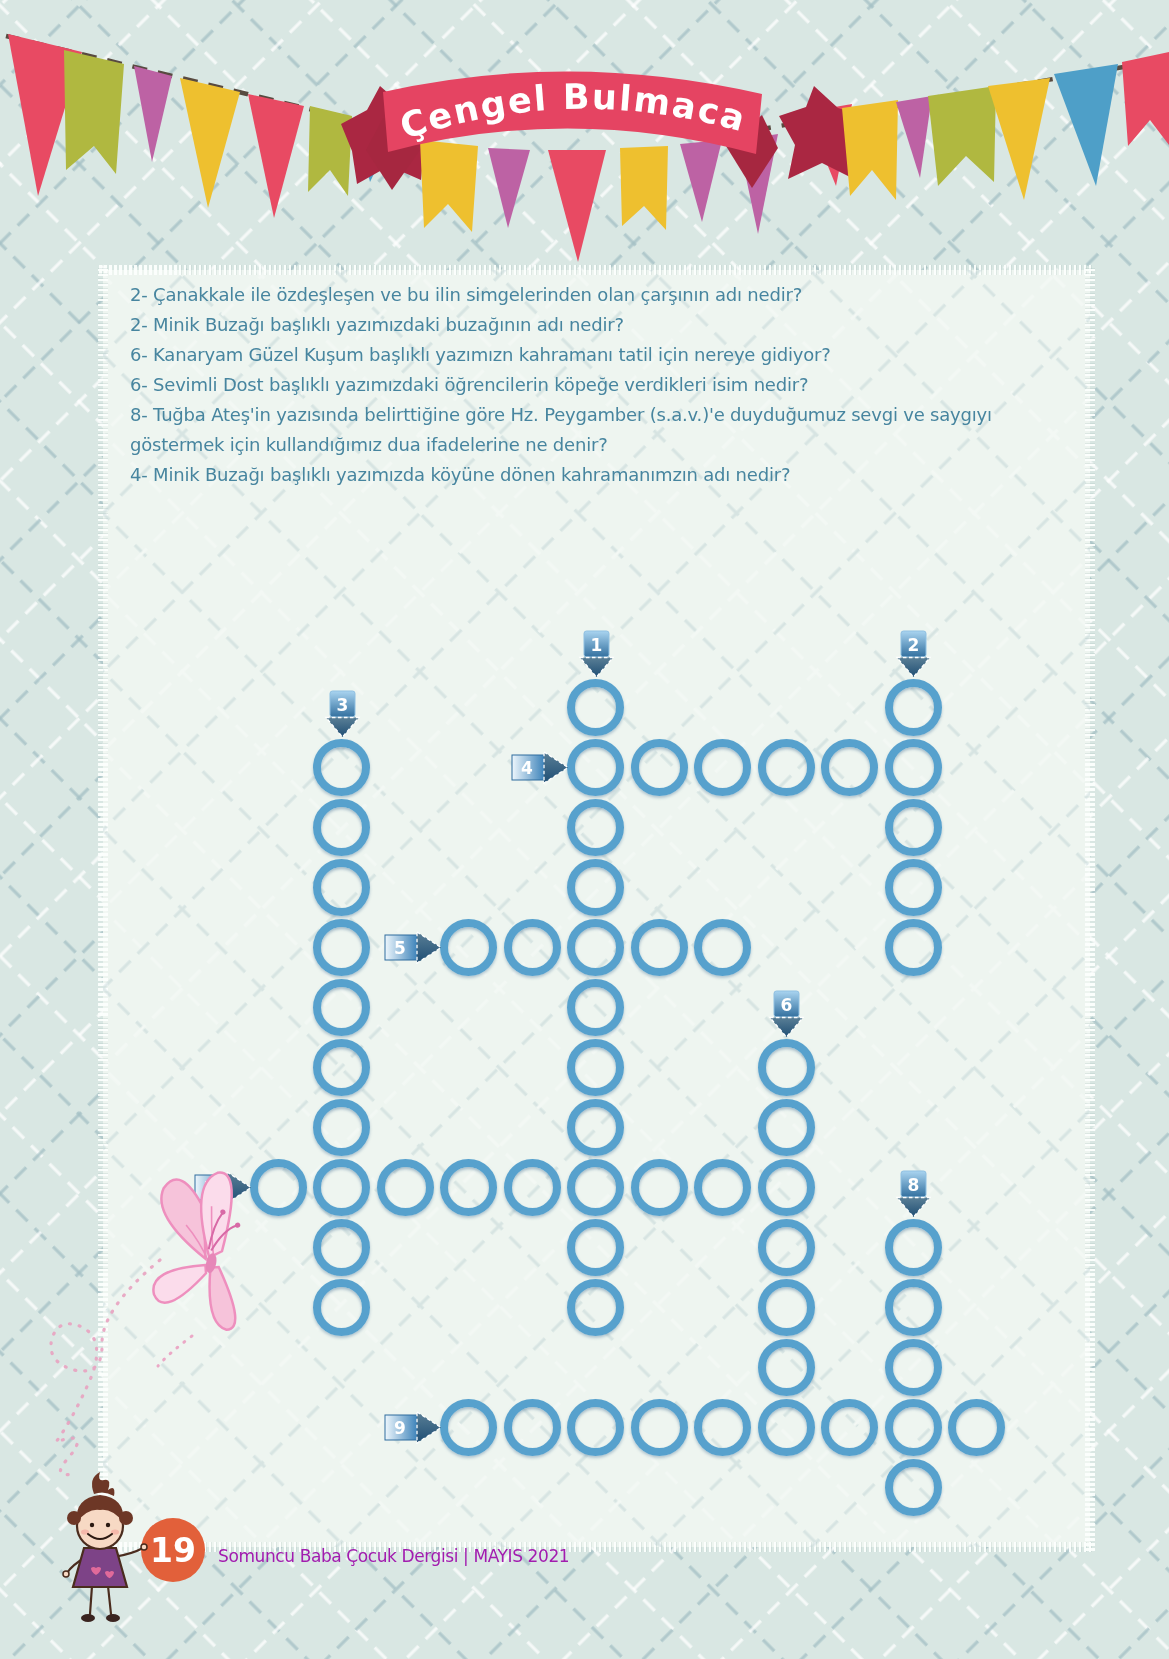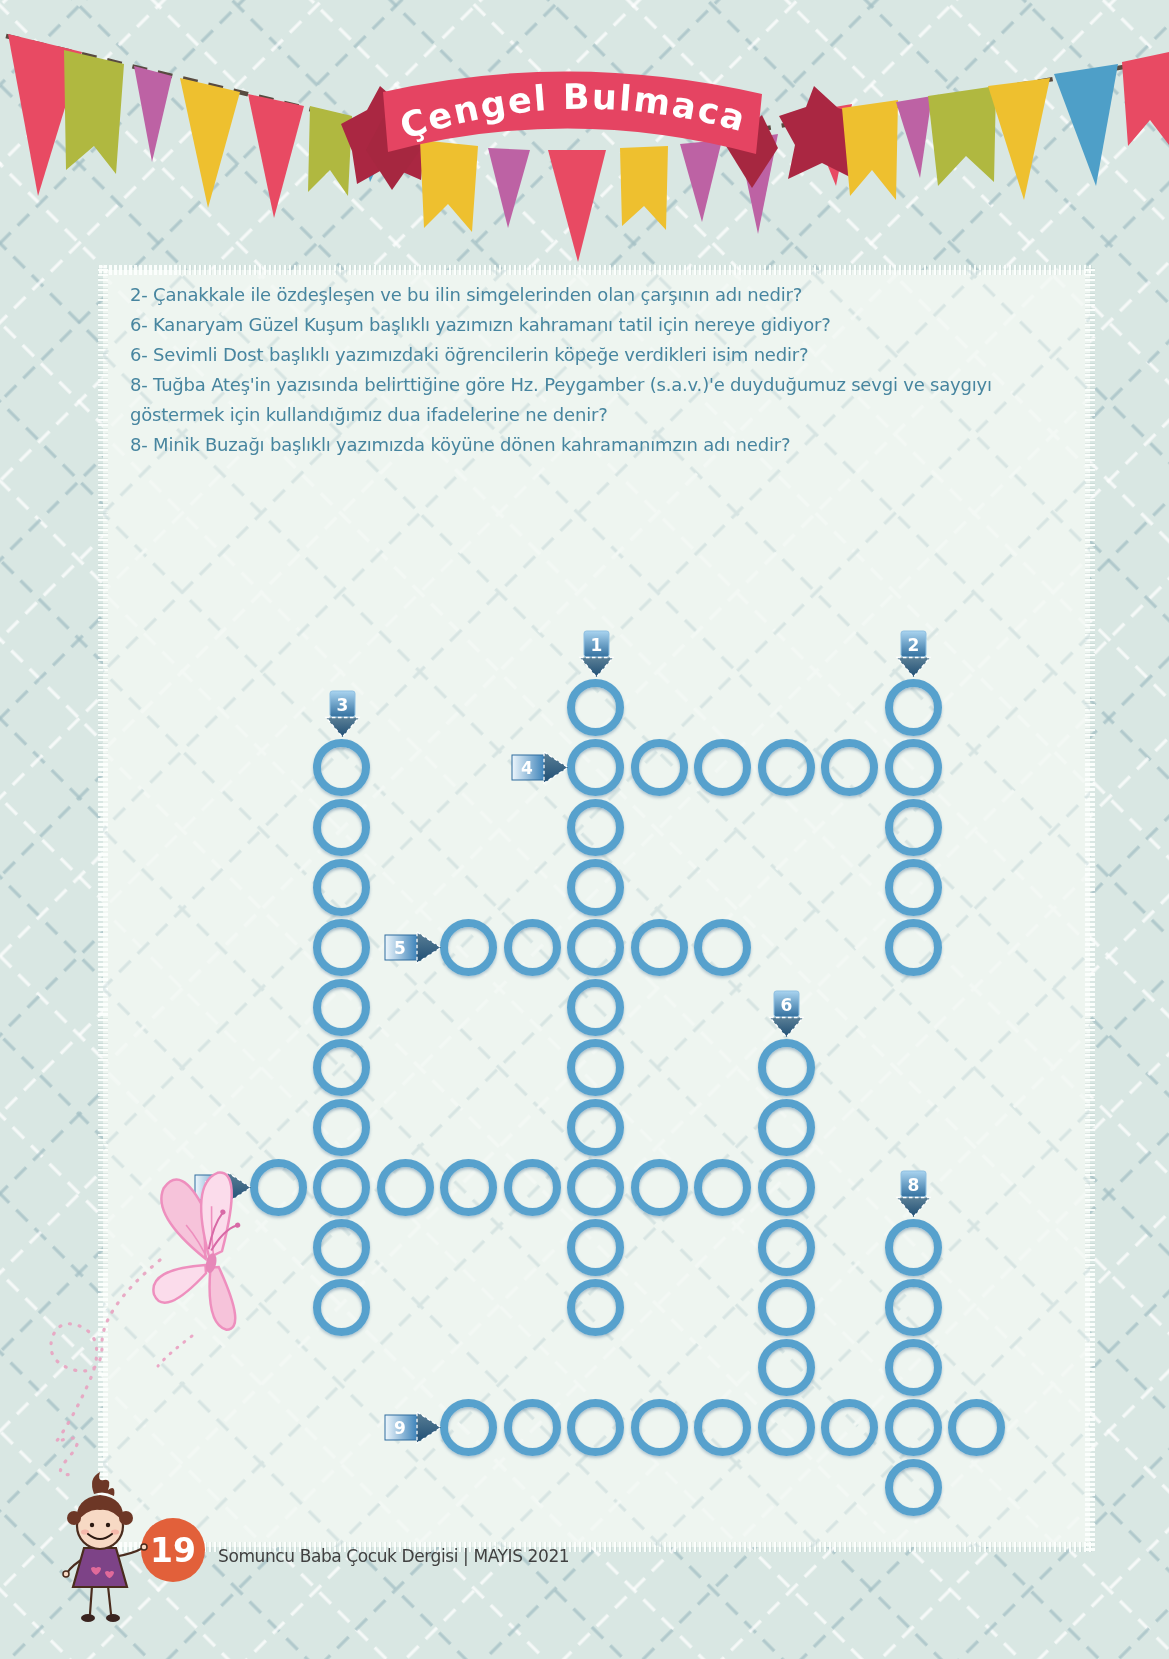--- a/index.html
+++ b/index.html
@@ -32,21 +32,21 @@
   .arrow{position:absolute;}
   .anum{font:bold 17px "DejaVu Sans",sans-serif;fill:#ffffff;}
 
   
   .ribbon-title{font:bold 35px "DejaVu Sans",sans-serif;fill:#ffffff;letter-spacing:2px;}
 
   
   .page-badge{position:absolute;left:141px;top:1518px;width:64px;height:64px;border-radius:50%;
         background:var(--footer-orange,#e2603a);color:#fff;display:flex;align-items:center;justify-content:center;
         font:bold 33px "DejaVu Sans",sans-serif;z-index:6;}
-  .credit{position:absolute;left:218px;top:1546px;color:#404040;
+  .credit{position:absolute;left:218px;top:1546px;color:#a21caf;
         font-size:17px;letter-spacing:-.4px;z-index:6;}
 </style>
 </head>
 <body>
 
 <div class="page">
 
   <svg class="abs" style="left:0;top:0;" width="1169" height="1659">
     <defs>
       <pattern id="diagA" width="26" height="112" patternUnits="userSpaceOnUse" patternTransform="rotate(45)">
@@ -82,24 +82,25 @@
     <svg width="987" height="1277" style="position:absolute;left:0;top:0;">
       <g opacity=".30">
         <rect width="987" height="1277" fill="url(#diagA)"></rect>
         <rect width="987" height="1277" fill="url(#diagB)"></rect>
       </g>
     </svg>
   </div>
 
   <div class="questions">
       <div class="question">2- Çanakkale ile özdeşleşen ve bu ilin simgelerinden olan çarşının adı nedir?</div>
+      <div class="question">2- Minik Buzağı başlıklı yazımızdaki buzağının adı nedir?</div>
       <div class="question">6- Kanaryam Güzel Kuşum başlıklı yazımızn kahramanı tatil için nereye gidiyor?</div>
       <div class="question">6- Sevimli Dost başlıklı yazımızdaki öğrencilerin köpeğe verdikleri isim nedir?</div>
       <div class="question">8- Tuğba Ateş'in yazısında belirttiğine göre Hz. Peygamber (s.a.v.)'e duyduğumuz sevgi ve saygıyı göstermek için kullandığımız dua ifadelerine ne denir?</div>
-      <div class="question">8- Minik Buzağı başlıklı yazımızda köyüne dönen kahramanımzın adı nedir?</div>
+      <div class="question">4- Minik Buzağı başlıklı yazımızda köyüne dönen kahramanımzın adı nedir?</div>
     </div>
 
   <div class="abs" style="left:0;top:0;width:1169px;height:1659px;">
       <div class="cell" style="left: 567px; top: 678.5px;"></div>
       <div class="cell" style="left: 567px; top: 738.5px;"></div>
       <div class="cell" style="left: 567px; top: 798.5px;"></div>
       <div class="cell" style="left: 567px; top: 858.5px;"></div>
       <div class="cell" style="left: 567px; top: 918.5px;"></div>
       <div class="cell" style="left: 567px; top: 978.5px;"></div>
       <div class="cell" style="left: 567px; top: 1038.5px;"></div>

